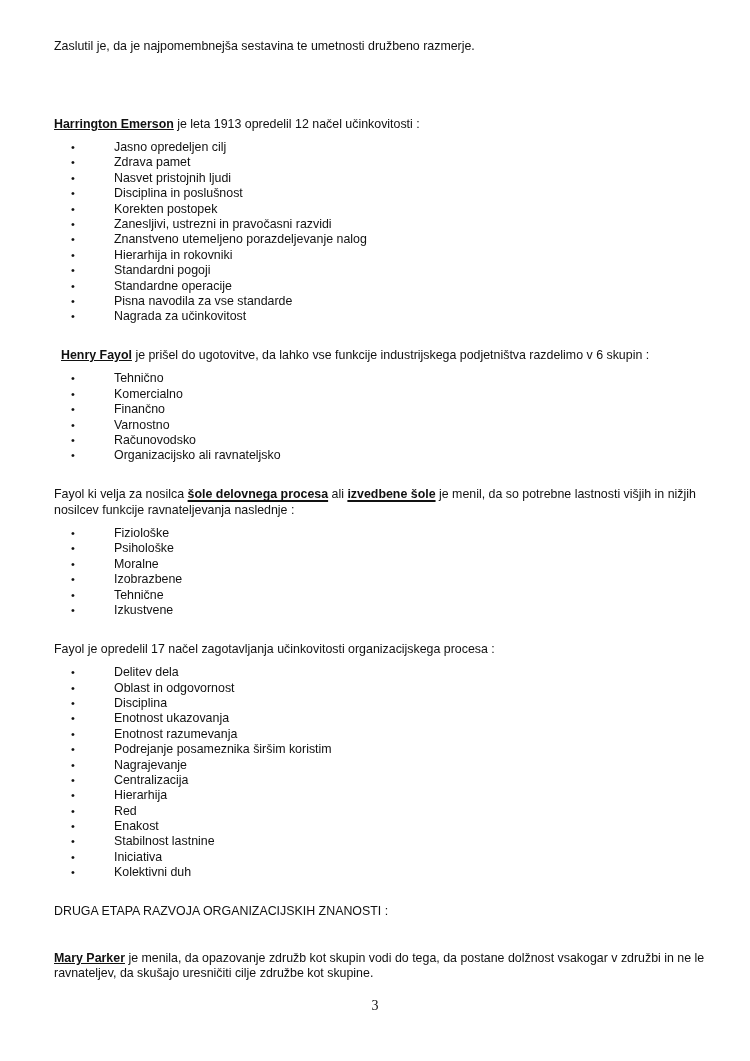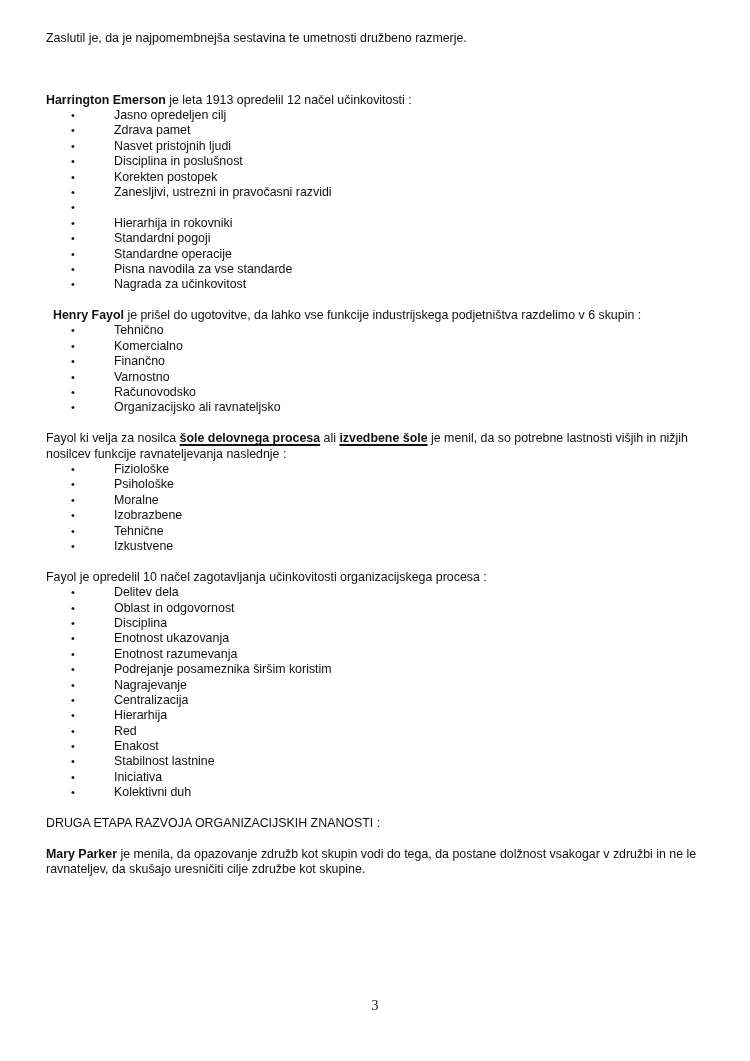--- a/index.html
+++ b/index.html
@@ -2,23 +2,23 @@
 <html><head>
   <meta charset="utf-8">
   <style>
     html, body { margin: 0; padding: 0; background: #ffffff; }
     body { width: 750px; height: 1061px; position: relative; overflow: hidden; }
     .page {
       position: absolute; left: 46px; top: 31px; width: 670px;
       font-family: "Liberation Sans", sans-serif;
       font-size: 12.4px; line-height: 15.4px; color: #111111;
     }
-    p { margin: 0; }
+    p { margin: 8px; }
     .gap { height: 15.4px; }
-    b { font-weight: bold; }
+    b { font-weight: bold; text-decoration: underline; }
     .ul { text-decoration: underline; text-underline-offset: 2px; text-decoration-thickness: 1.5px; }
     ul.bl { list-style: none; margin: 0; padding: 0; }
     ul.bl li { position: relative; padding-left: 68px; height: 15.4px; }
     ul.bl li .bullet { position: absolute; left: 25px; top: 0; font-size: 11px; }
     .fayol-lead { padding-left: 7px; }
     .pageno {
       position: absolute; left: 0; width: 750px; top: 998px; text-align: center;
       font-family: "Liberation Serif", serif; font-size: 14px; color: #111;
     }
   </style>
@@ -32,21 +32,21 @@
   <div class="gap"></div>
 
   <p><b>Harrington Emerson</b><span> je leta 1913 opredelil 12 načel učinkovitosti :</span></p>
   <ul class="bl">
       <li><span class="bullet">•</span><span>Jasno opredeljen cilj</span></li>
       <li><span class="bullet">•</span><span>Zdrava pamet</span></li>
       <li><span class="bullet">•</span><span>Nasvet pristojnih ljudi</span></li>
       <li><span class="bullet">•</span><span>Disciplina in poslušnost</span></li>
       <li><span class="bullet">•</span><span>Korekten postopek</span></li>
       <li><span class="bullet">•</span><span>Zanesljivi, ustrezni in pravočasni razvidi</span></li>
-      <li><span class="bullet">•</span></li>
+      <li><span class="bullet">•</span><span>Znanstveno utemeljeno porazdeljevanje nalog</span></li>
       <li><span class="bullet">•</span><span>Hierarhija in rokovniki</span></li>
       <li><span class="bullet">•</span><span>Standardni pogoji</span></li>
       <li><span class="bullet">•</span><span>Standardne operacije</span></li>
       <li><span class="bullet">•</span><span>Pisna navodila za vse standarde</span></li>
       <li><span class="bullet">•</span><span>Nagrada za učinkovitost</span></li>
     </ul>
   <div class="gap"></div>
 
   <p class="fayol-lead"><b>Henry Fayol</b><span> je prišel do ugotovitve, da lahko vse funkcije industrijskega podjetništva razdelimo v 6 skupin :</span></p>
   <ul class="bl">
@@ -63,21 +63,21 @@
   <ul class="bl">
       <li><span class="bullet">•</span><span>Fiziološke</span></li>
       <li><span class="bullet">•</span><span>Psihološke</span></li>
       <li><span class="bullet">•</span><span>Moralne</span></li>
       <li><span class="bullet">•</span><span>Izobrazbene</span></li>
       <li><span class="bullet">•</span><span>Tehnične</span></li>
       <li><span class="bullet">•</span><span>Izkustvene</span></li>
     </ul>
   <div class="gap"></div>
 
-  <p>Fayol je opredelil 10 načel zagotavljanja učinkovitosti organizacijskega procesa :</p>
+  <p>Fayol je opredelil 17 načel zagotavljanja učinkovitosti organizacijskega procesa :</p>
   <ul class="bl">
       <li><span class="bullet">•</span><span>Delitev dela</span></li>
       <li><span class="bullet">•</span><span>Oblast in odgovornost</span></li>
       <li><span class="bullet">•</span><span>Disciplina</span></li>
       <li><span class="bullet">•</span><span>Enotnost ukazovanja</span></li>
       <li><span class="bullet">•</span><span>Enotnost razumevanja</span></li>
       <li><span class="bullet">•</span><span>Podrejanje posameznika širšim koristim</span></li>
       <li><span class="bullet">•</span><span>Nagrajevanje</span></li>
       <li><span class="bullet">•</span><span>Centralizacija</span></li>
       <li><span class="bullet">•</span><span>Hierarhija</span></li>

